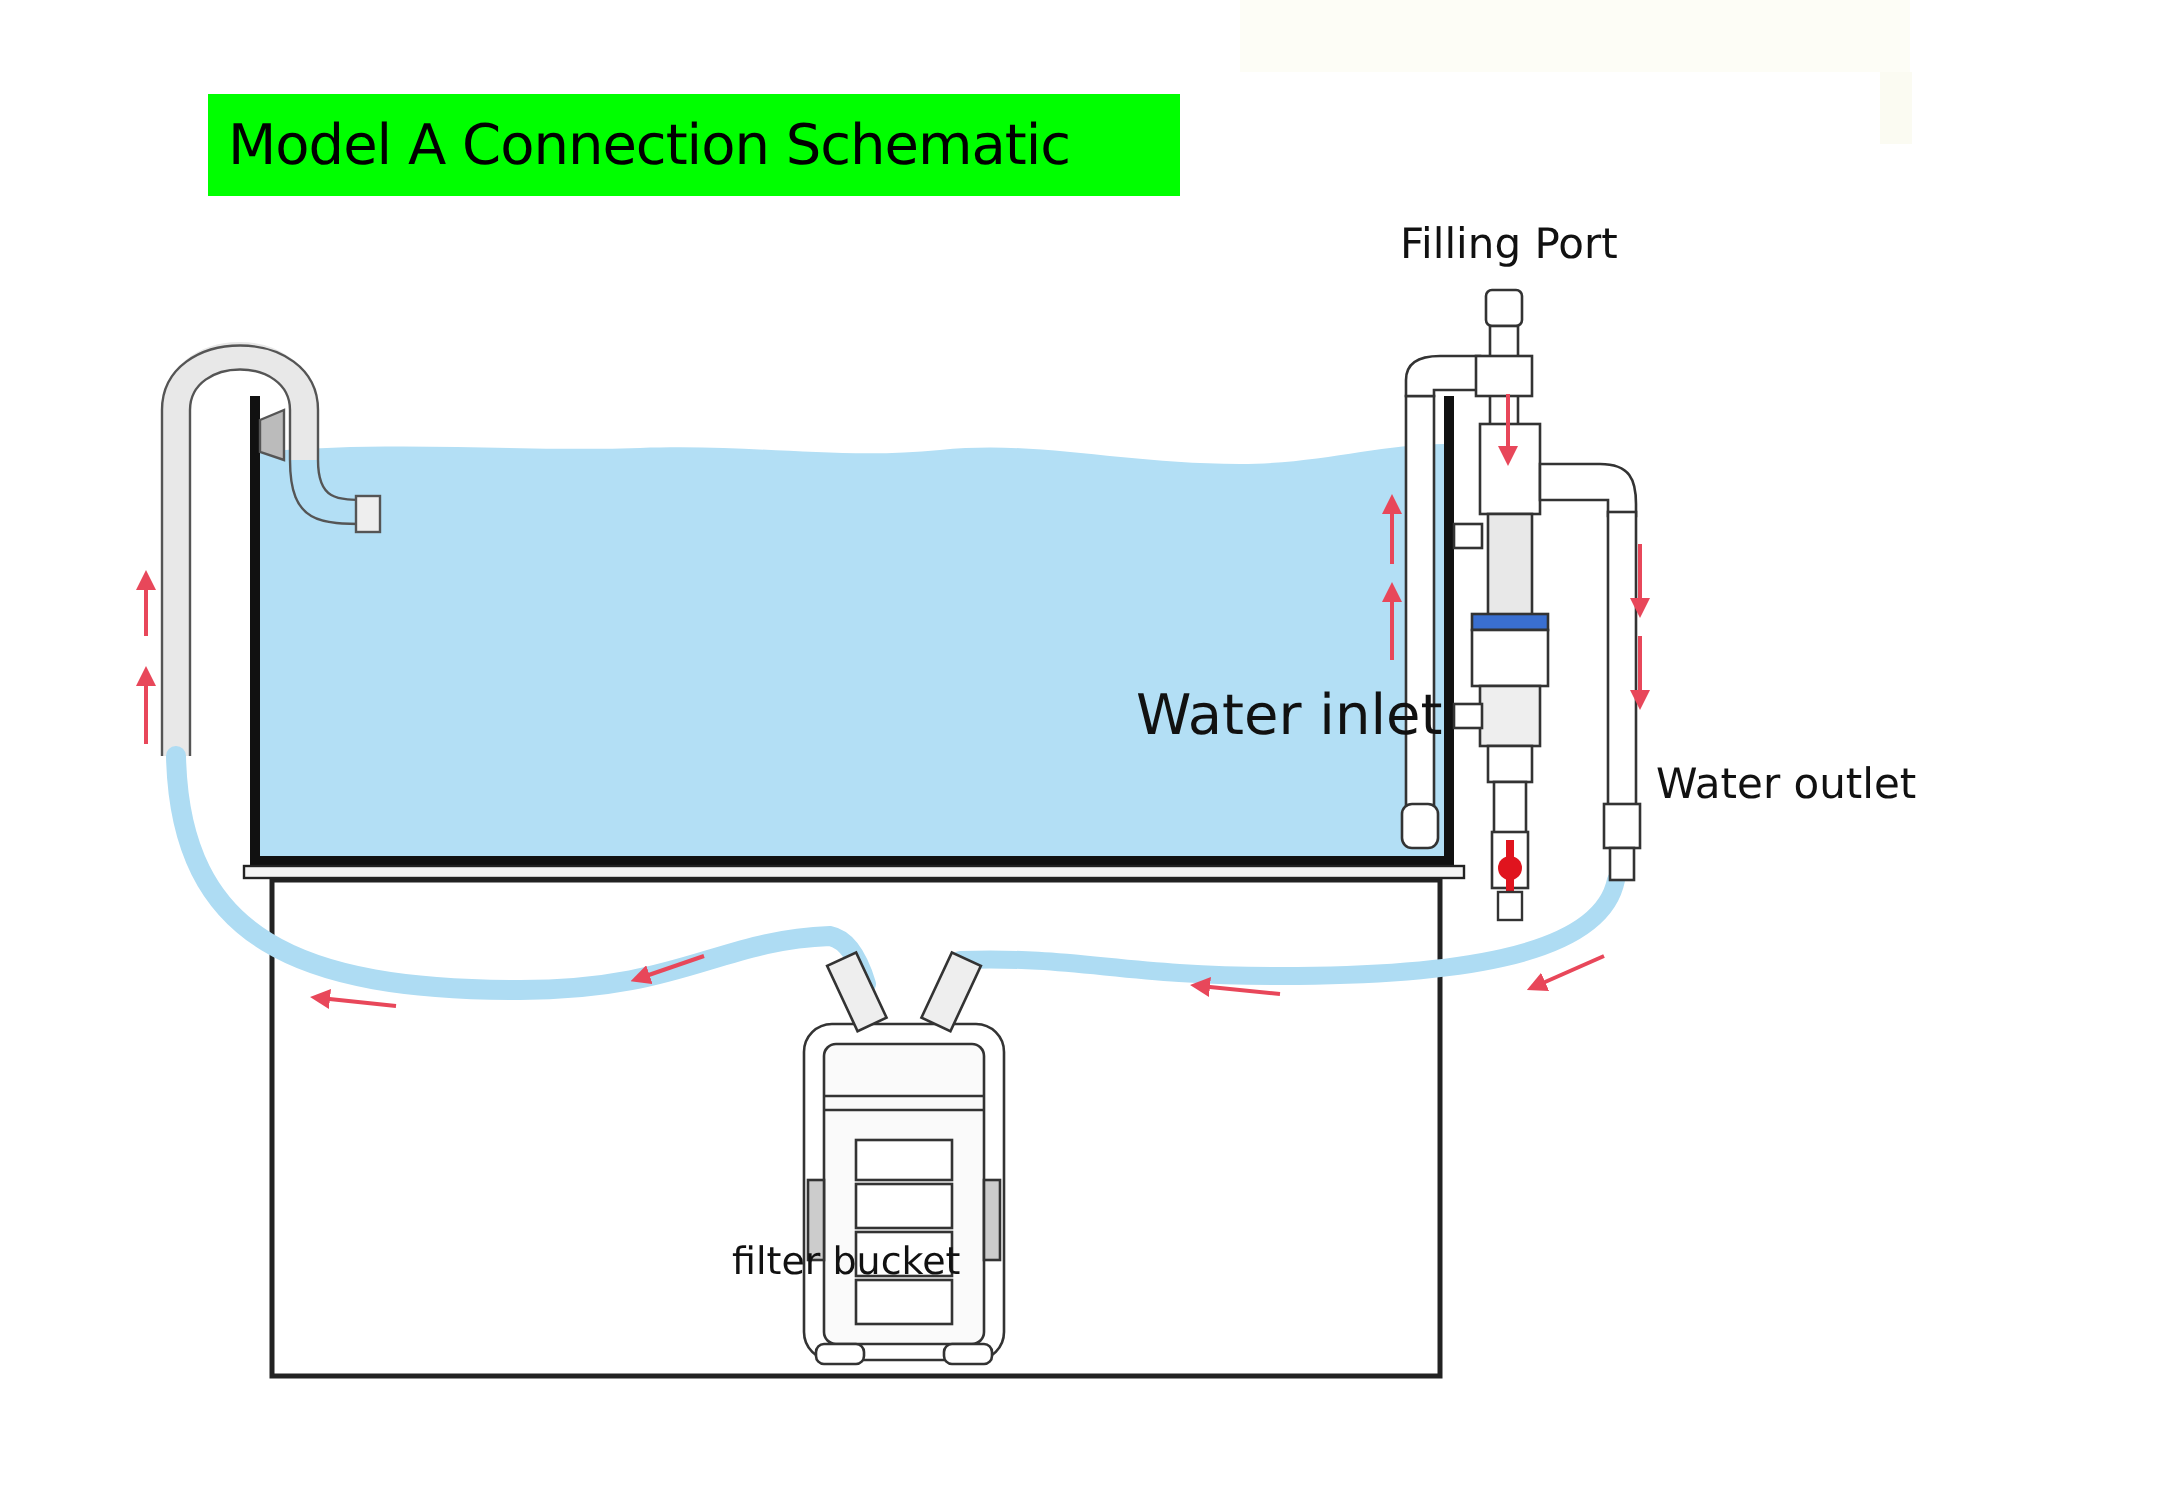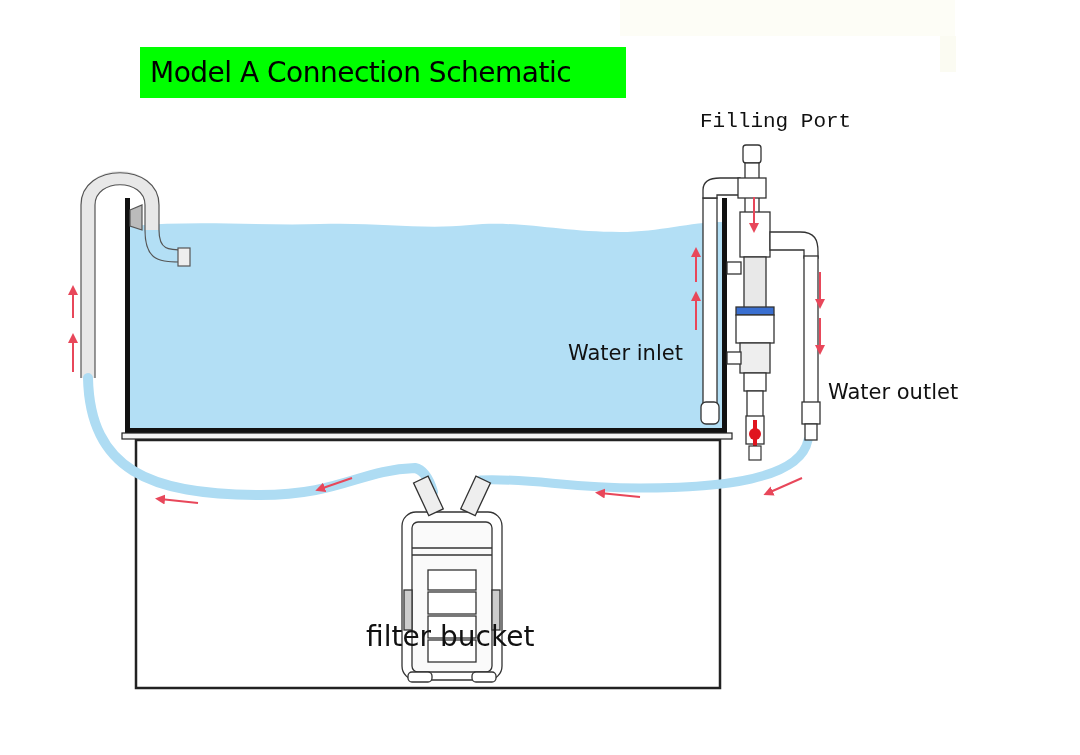--- a/index.html
+++ b/index.html
@@ -1,26 +1,26 @@
 <!DOCTYPE html>
 <html><head>
 <meta charset="utf-8">
 <style>
   html, body { margin: 0; padding: 0; background: #ffffff; }
   body { width: 1080px; height: 755px; position: relative; overflow: hidden; font-family: "DejaVu Sans", sans-serif; }
   .title-box {
     position: absolute; left: 104px; top: 47px; width: 486px; height: 51px;
-    background: #00ff00; display: flex; align-items: center; box-sizing: border-box; padding-left: 10px; margin-left: 36px;
+    background: #00ff00; display: flex; align-items: center; box-sizing: border-box; padding-left: 10px;
   }
   .title-text { font-family: "DejaVu Sans", sans-serif; font-size: 28px; color: #000; letter-spacing: -0.5px; white-space: nowrap; }
   .label { position: absolute; font-family: "DejaVu Sans", sans-serif; color: #111; white-space: nowrap; }
-  .lbl-filling { left: 700px; top: 110px; font-size: 21px; font-family: Liberation Mono, monospace; }
-  .lbl-inlet { left: 568px; top: 341px; font-size: 21px; }
+  .lbl-filling { left: 700px; top: 110px; font-size: 21px; }
+  .lbl-inlet { left: 568px; top: 341px; font-size: 28px; }
   .lbl-outlet { left: 828px; top: 380px; font-size: 21px; }
-  .lbl-bucket { left: 366px; top: 620px; font-size: 28px; }
+  .lbl-bucket { left: 366px; top: 620px; font-size: 19px; }
   svg { position: absolute; left: 0; top: 0; }
   .faint { position: absolute; left: 620px; top: 0; width: 335px; height: 36px; background: #fdfdf6; }
   .faint2 { position: absolute; left: 940px; top: 36px; width: 16px; height: 36px; background: #fbfbf2; }
 </style>
 </head>
 <body>
 
 <div class="faint"></div>
 <div class="faint2"></div>
 

